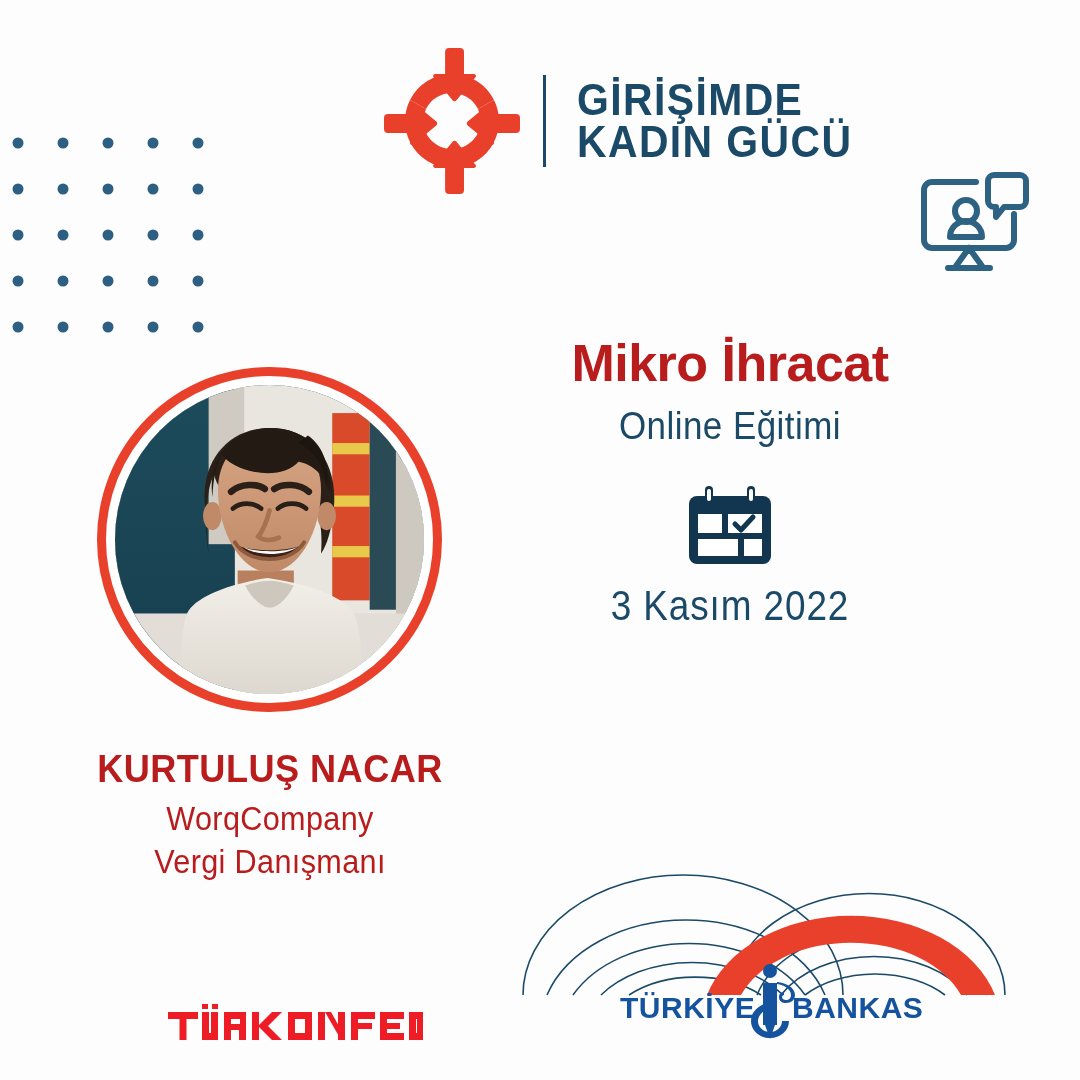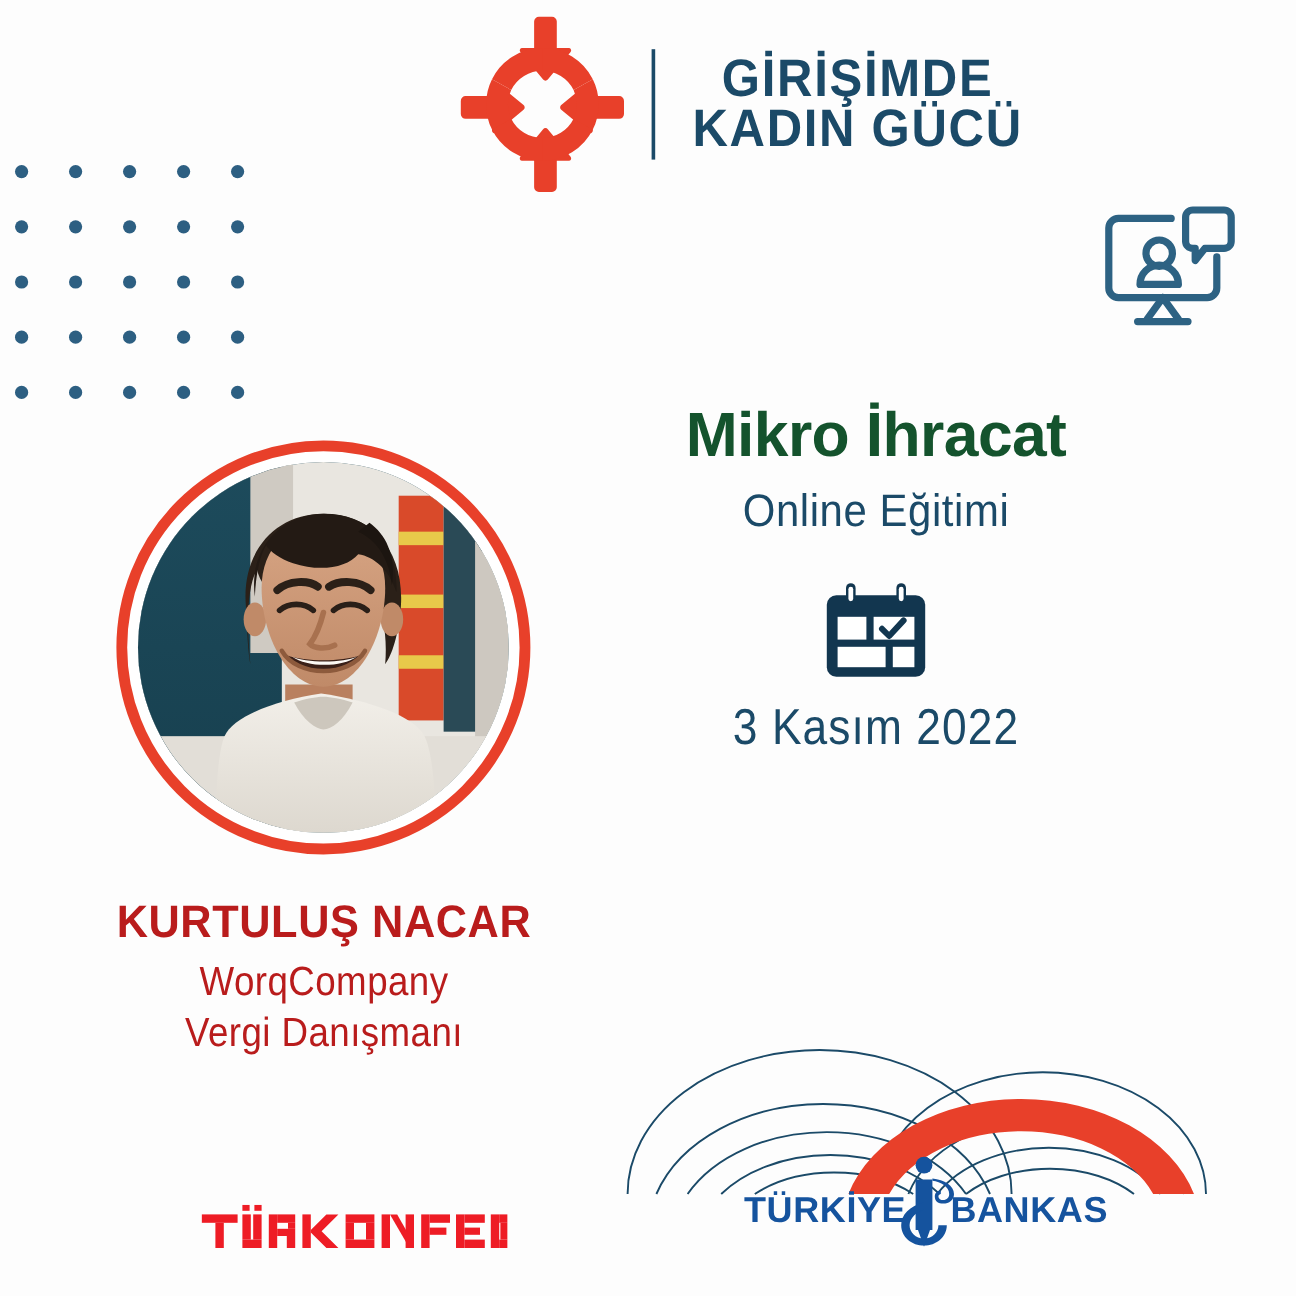--- a/index.html
+++ b/index.html
@@ -15,27 +15,26 @@
     background: #fdfdfd;
     overflow: hidden;
     font-family: "Liberation Sans", "DejaVu Sans", sans-serif;
     -webkit-font-smoothing: antialiased;
   }
 
   
   .brand-logo {
     position: absolute;
     left: 382px;
-    top: 12px;
+    top: 46px;
     width: 330px;
     height: 150px;
     display: flex;
     align-items: center;
     gap: 15px;
-    text-align: center;
   }
   .brand-mark {
     width: 140px;
     height: 150px;
     flex: 0 0 auto;
   }
   .brand-divider {
     width: 3px;
     height: 92px;
     background: #1b4a68;
@@ -130,21 +129,21 @@
 
   
   .event {
     position: absolute;
     left: 520px;
     top: 336px;
     width: 420px;
     text-align: center;
   }
   .event-title {
-    color: #14532d;
+    color: #b91c1c;
     font-family: "Liberation Sans", "DejaVu Sans", sans-serif;
     font-weight: 700;
     font-size: 52px;
     letter-spacing: -0.5px;
     line-height: 1.05;
   }
   .event-subtitle {
     color: #1b4a68;
     font-family: "Liberation Sans Narrow", "Liberation Sans", sans-serif;
     font-weight: 400;

